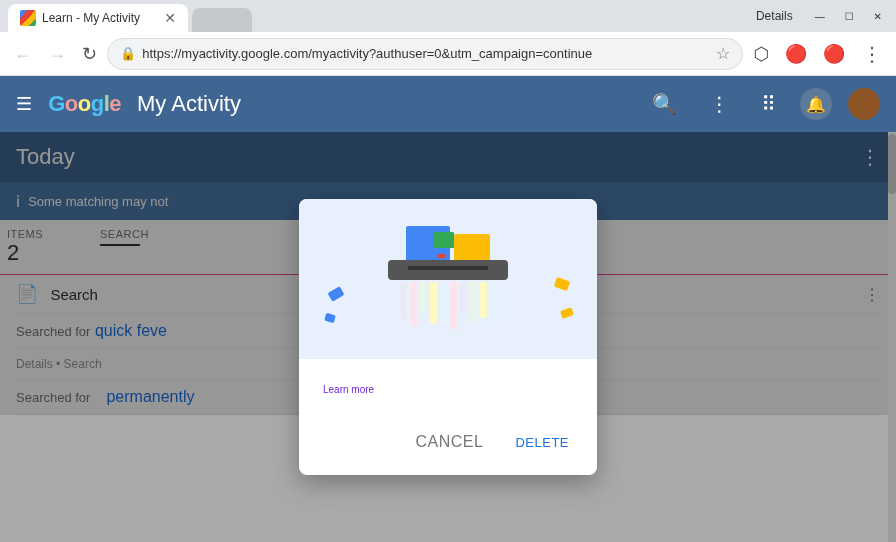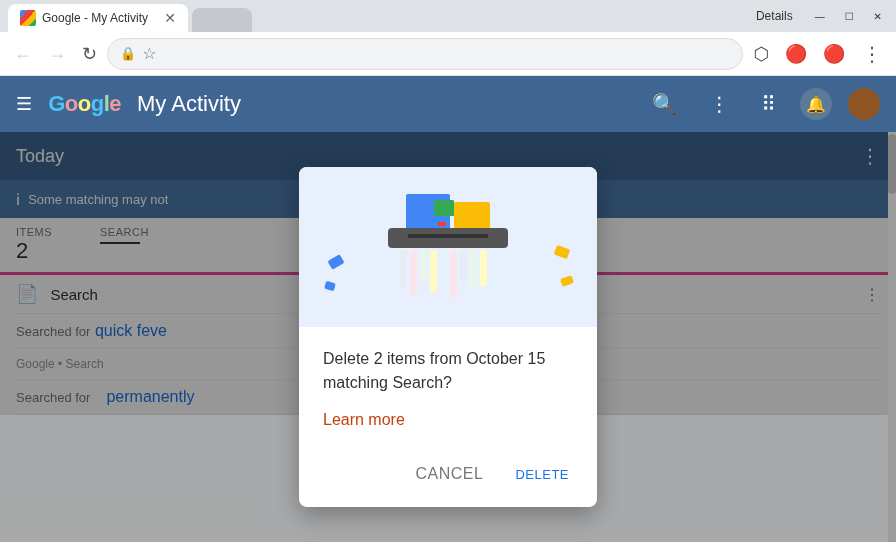--- a/index.html
+++ b/index.html
@@ -66,28 +66,28 @@
 
     
     .activity-area {
       background: white; margin: 0; padding: 0;
       filter: brightness(0.85);
     }
     .activity-header {
       background: #3f6692; color: white; padding: 12px 16px;
       display: flex; align-items: center; justify-content: space-between;
     }
-    .activity-today { font-size: 18px; font-weight: 500; }
+    .activity-today { font-size: 22px; font-weight: 500; }
     .activity-info {
       background: #4a7aab; padding: 8px 16px;
       display: flex; align-items: center; gap: 8px; font-size: 13px; color: white;
     }
     .tabs-row {
-      display: flex; border-bottom: 3px solid #ec4899;
-      padding: 0 16px; gap: 24px;
+      display: flex; border-bottom: 1px solid #ec4899;
+      padding: 0 7px; gap: 33px;
     }
     .tab-count { font-size: 22px; color: #333; font-weight: 400; }
     .tab-label { font-size: 11px; color: #777; text-transform: uppercase; letter-spacing: 0.5px; }
     .tab-underline { height: 2px; background: #333; width: 40px; margin-top: 4px; }
 
     .activity-items { padding: 0 16px; }
     .activity-time { font-size: 12px; color: #777; padding: 12px 0 8px; }
     .activity-item {
       display: flex; align-items: center; gap: 12px;
       padding: 8px 0; border-bottom: 1px solid #f1f1f1;
@@ -174,21 +174,21 @@
     }
     .fly-piece.left { left: 30px; top: 90px; width: 14px; height: 10px; transform: rotate(-30deg); background: #4285f4; }
     .fly-piece.right { right: 28px; top: 80px; width: 14px; height: 10px; transform: rotate(20deg); background: #fbbc05; }
     .fly-piece.left2 { left: 26px; top: 115px; width: 10px; height: 8px; transform: rotate(15deg); background: #4285f4; }
     .fly-piece.right2 { right: 24px; top: 110px; width: 12px; height: 8px; transform: rotate(-20deg); background: #fbbc05; }
 
     .dialog-body { padding: 20px 24px 16px; }
     .dialog-title { font-size: 16px; color: #333; font-weight: 400; line-height: 1.5; margin-bottom: 12px; }
     .dialog-title strong { font-weight: 500; }
     .dialog-desc { font-size: 13px; color: #555; line-height: 1.5; margin-bottom: 4px; }
-    .dialog-link { font-size: 16px; color: #c2410c; cursor: pointer; text-decoration: none; display: inline-block; margin-top: 4px; }
+    .dialog-link { font-size: 10px; color: #6d28d9; cursor: pointer; text-decoration: none; display: inline-block; margin-top: 4px; }
     .dialog-actions {
       display: flex; justify-content: flex-end; gap: 8px;
       padding: 12px 16px 16px;
     }
     .btn-cancel {
       background: none; border: none; cursor: pointer;
       font-size: 16px; font-weight: 500; color: #777; padding: 8px 12px;
       letter-spacing: 0.5px; text-transform: uppercase;
     }
     .btn-delete {
@@ -204,39 +204,40 @@
       display: inline-block;
     }
   </style>
 </head>
 <body>
 
 <div class="title-bar">
   <div class="tab-bar">
     <div class="tab">
       <span class="google-g"></span>
-      <span>Google - My Activity</span>
+      <span>Learn - My Activity</span>
       <span class="tab-close">✕</span>
     </div>
     <div class="tab-inactive"></div>
   </div>
   <div class="window-controls">
     <span class="win-user">Details</span>
     <span class="win-btn">—</span>
     <span class="win-btn">☐</span>
     <span class="win-btn">✕</span>
   </div>
 </div>
 
 <div class="nav-bar">
   <button class="nav-btn" disabled="">←</button>
   <button class="nav-btn" disabled="">→</button>
   <button class="nav-btn">↻</button>
   <div class="address-bar">
     <span class="lock-icon">🔒</span>
+    <span class="address-text">https://myactivity.google.com/myactivity?authuser=0&amp;utm_campaign=continue</span>
     <span class="star-icon">☆</span>
   </div>
   <span class="nav-ext">⬡</span>
   <span class="nav-ext">🔴</span>
   <span class="nav-ext">🔴</span>
   <span class="nav-menu">⋮</span>
 </div>
 
 <div class="app-header">
   <span class="hamburger">☰</span>
@@ -281,21 +282,21 @@
         </div>
         <span class="more-icon">⋮</span>
       </div>
       <div class="activity-item">
         <div>
           <span class="activity-item-detail">Searched for</span>
           <span class="activity-item-link" style="">quick feve</span>
         </div>
       </div>
       <div class="activity-item">
-        <span class="activity-item-meta">Google • Search</span>
+        <span class="activity-item-meta">Details • Search</span>
       </div>
       <div class="activity-item">
         <span class="activity-item-detail">Searched for</span>
         <span class="activity-item-link" style="margin-left:4px;">permanently</span>
       </div>
     </div>
   </div>
 
   <div class="scrollbar">
     <div class="scrollbar-thumb"></div>
@@ -333,27 +334,20 @@
           </div>
         </div>
 
         <div class="fly-piece left"></div>
         <div class="fly-piece right"></div>
         <div class="fly-piece left2"></div>
         <div class="fly-piece right2"></div>
       </div>
 
       <div class="dialog-body">
-        <div class="dialog-title">
-          <span>Delete 2 items from</span>
-          <strong>October 15</strong>
-          <br>
-          <span>matching</span>
-          <strong>Search?</strong>
-        </div>
         <a class="dialog-link" href="#">Learn more</a>
       </div>
 
       <div class="dialog-actions">
         <button class="btn-cancel">CANCEL</button>
         <button class="btn-delete">DELETE</button>
       </div>
     </div>
   </div>
 </div>

